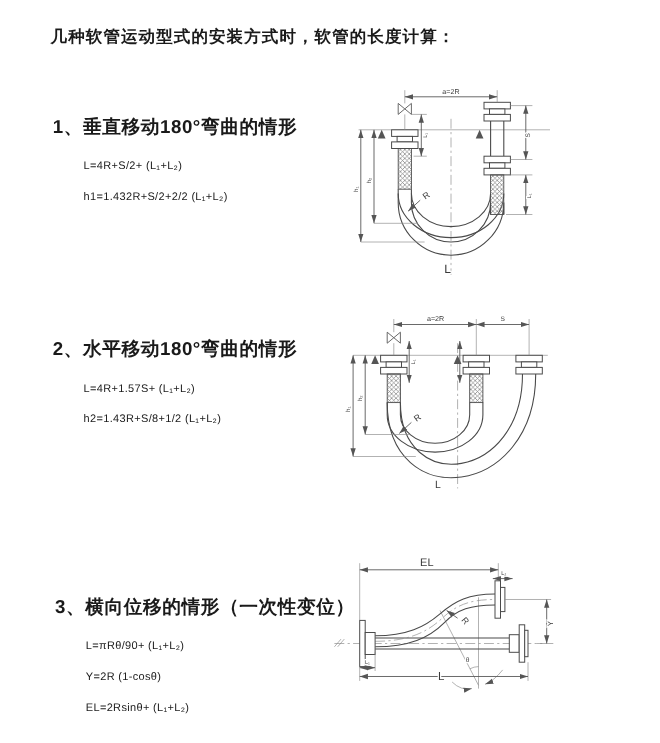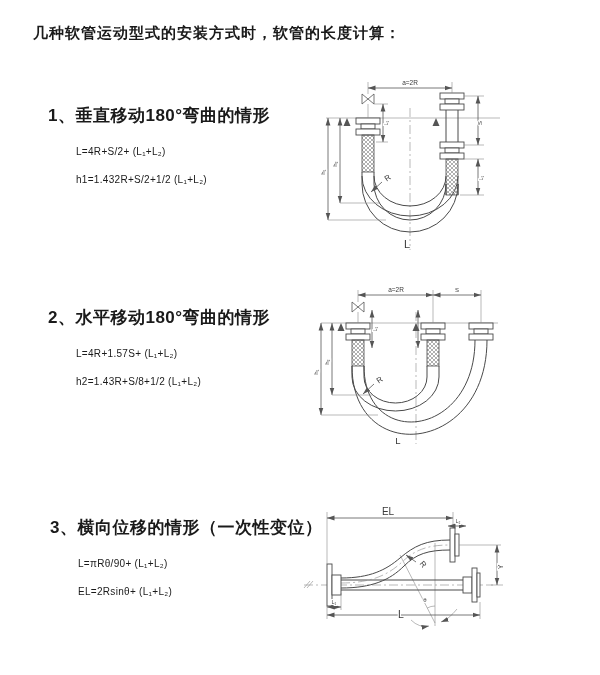--- a/index.html
+++ b/index.html
@@ -2,30 +2,30 @@
 <html><head>
 <meta charset="utf-8">
 <style>
   html,body{margin:0;padding:0;}
   body{
     width:600px;height:675px;position:relative;overflow:hidden;
     background:#ffffff;color:#1a1a1a;
     font-family:"Liberation Sans","DejaVu Sans",sans-serif;
   }
   .title{
-    position:absolute;left:33px;top:24px;
+    position:absolute;left:46px;top:24px;
     font-size:15px;font-weight:bold;letter-spacing:1px;white-space:nowrap;
   }
   .sec{position:absolute;}
   .sec .hd{margin:0;font-size:17px;font-weight:bold;letter-spacing:.5px;white-space:nowrap;}
   .sec .formulas{margin:11px 0 0 28px;}
   .sec .formulas div{font-size:10px;line-height:28px;letter-spacing:.3px;white-space:nowrap;}
   .s1{left:48px;top:104px;}
   .s2{left:48px;top:306px;}
-  .s3{left:50px;top:516px;}
+  .s3{left:50px;top:540px;}
   .diag{position:absolute;}
   .d1{left:308px;top:72px;}
   .d2{left:308px;top:282px;}
   .d3{left:298px;top:498px;}
   svg text{font-family:"Liberation Sans","DejaVu Sans",sans-serif;fill:#3a3a3a;
     stroke:#fff;stroke-width:2.2px;paint-order:stroke;}
   .dl{stroke:#555;stroke-width:.8;fill:none;}          
   .cl{stroke:#8a8a8a;stroke-width:.6;fill:none;}       
   .dash{stroke-dasharray:9 3 2 3;}
   .hw{stroke:#4a4a4a;stroke-width:1;fill:none;}        
@@ -35,21 +35,21 @@
 </style>
 </head>
 <body>
 
 <div class="title">几种软管运动型式的安装方式时，软管的长度计算：</div>
 
 <div class="sec s1">
   <div class="hd">1、垂直移动180°弯曲的情形</div>
   <div class="formulas">
     <div>L=4R+S/2+ (L₁+L₂)</div>
-    <div>h1=1.432R+S/2+1/2 (L₁+L₂)</div>
+    <div>h1=1.432R+S/2+2/2 (L₁+L₂)</div>
   </div>
 </div>
 
 <svg class="diag d1" width="292" height="190" viewBox="0 0 292 190">
   <defs>
     <marker id="ah" viewBox="0 0 8 6" markerWidth="8" markerHeight="6" refX="7.5" refY="3" orient="auto-start-reverse" markerUnits="userSpaceOnUse">
       <path d="M0,0.6 L7.5,3 L0,5.4 Z" fill="#555"></path>
     </marker>
     <pattern id="braidp" width="4" height="4" patternUnits="userSpaceOnUse">
       <path d="M0,4 L4,0 M-1,1 L1,-1 M3,5 L5,3 M0,0 L4,4 M-1,3 L1,5 M3,-1 L5,1" stroke="#7a7a7a" stroke-width="0.6"></path>
@@ -224,20 +224,21 @@
     <text transform="translate(73,100) rotate(-35)" font-size="8" text-anchor="middle">R</text>
   </g>
 
   <text x="90" y="162" font-size="9.5" text-anchor="middle">L</text>
 </svg>
 
 <div class="sec s3">
   <div class="hd">3、横向位移的情形（一次性变位）</div>
   <div class="formulas">
     <div>L=πRθ/90+ (L₁+L₂)</div>
+    <div>Y=2R (1-cosθ)</div>
     <div>EL=2Rsinθ+ (L₁+L₂)</div>
   </div>
 </div>
 
 <svg class="diag d3" width="302" height="150" viewBox="0 0 302 150">
 
   <path class="cl dash" d="M6,87 L195,87"></path>
 
   <path class="cl" d="M6,90 L12,83 M9,90 L15,83"></path>
 

